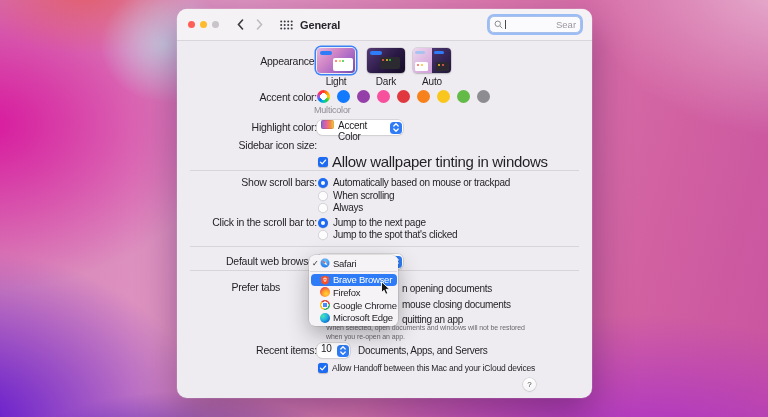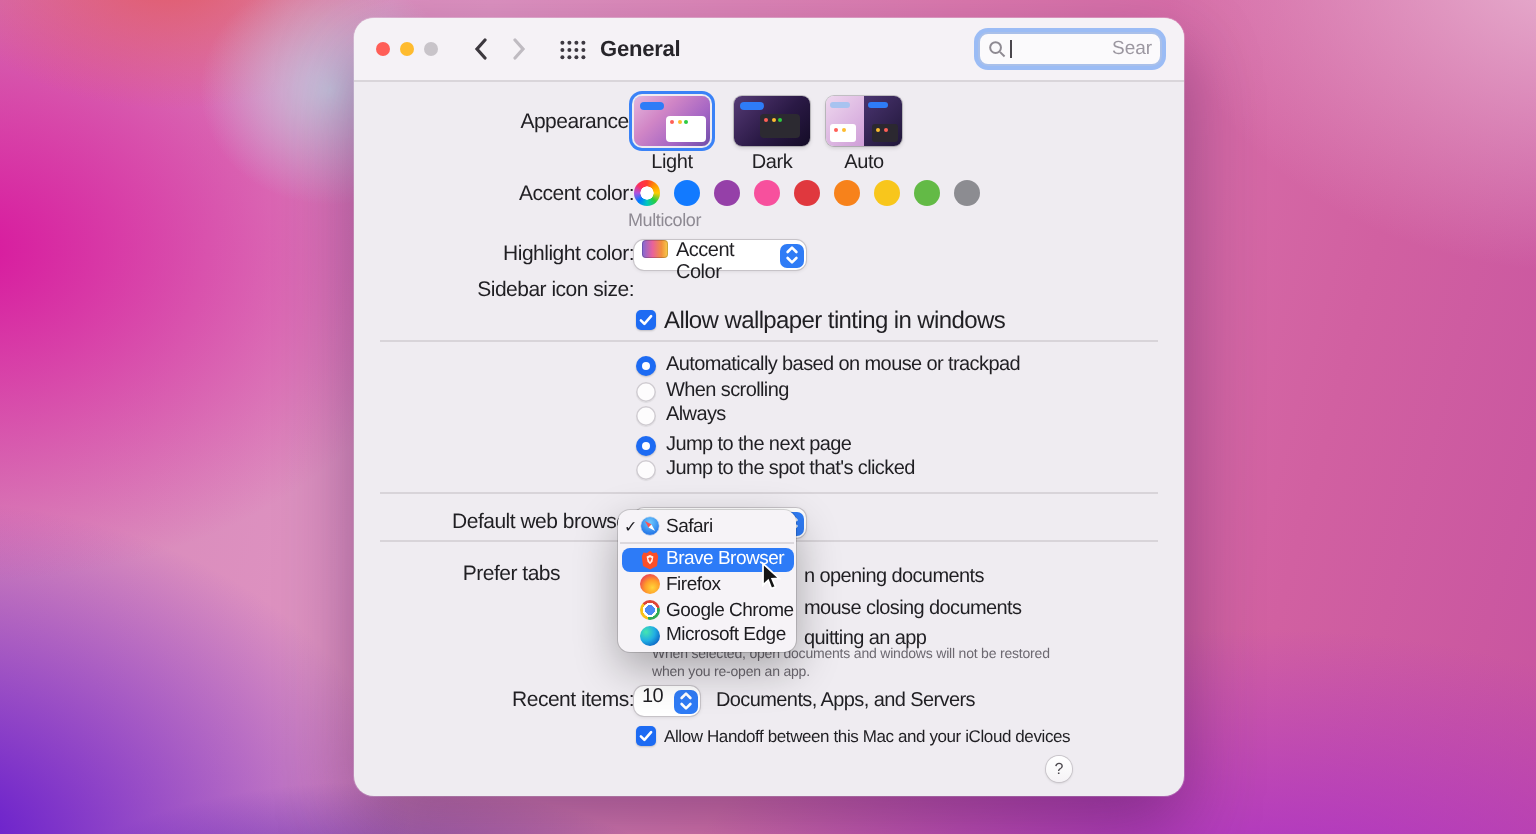--- a/index.html
+++ b/index.html
@@ -64,21 +64,21 @@
   .mstepper{
     position:absolute;right:1.5px;top:1.5px;bottom:1.5px;width:12px;background:#2f7cf6;
     border-radius:3.5px;display:flex;align-items:center;justify-content:center;
   }
   .swatch{width:13px;height:9px;border-radius:2px;margin-right:4px;flex:none;
     background:linear-gradient(90deg,#7f6ad6 0%,#e8619c 40%,#f2903f 75%,#f8ce4a 100%);
     box-shadow:inset 0 0 0 .5px rgba(0,0,0,.18);}
   .checkrow{position:absolute;display:flex;align-items:center;gap:4px;}
   .cbox{width:10px;height:10px;border-radius:2.5px;background:#1d6bf3;flex:none;
         display:flex;align-items:center;justify-content:center;box-shadow:0 .5px 1px rgba(0,0,0,.2);}
-  .clabel{font-size:12px;color:#201f23;letter-spacing:-.3px;}
+  .clabel{font-size:15px;color:#201f23;letter-spacing:-.3px;}
   .radiorow{position:absolute;display:flex;align-items:center;gap:5px;height:11px;}
   .radio{width:10px;height:10px;border-radius:50%;flex:none;background:#fdfcfd;
          box-shadow:inset 0 0 0 .75px #cfcbd1,0 .5px .5px rgba(0,0,0,.08);}
   .radio.on{background:#1d6bf3;box-shadow:0 .5px 1px rgba(0,0,0,.2);position:relative;}
   .radio.on::after{content:"";position:absolute;left:3px;top:3px;width:4px;height:4px;
          border-radius:50%;background:#fff;}
   .rlabel{font-size:10px;color:#201f23;letter-spacing:-.3px;white-space:nowrap;}
   .fragment{position:absolute;left:225px;font-size:10px;color:#201f23;letter-spacing:-.3px;
             height:11px;line-height:11px;white-space:nowrap;}
   .note{position:absolute;left:149px;top:314px;width:218px;font-size:7px;line-height:9px;
@@ -266,33 +266,35 @@
     <span class="cbox">
       <svg width="8" height="8" viewBox="0 0 10 10">
           <path d="M1.8 5.2 L4 7.4 L8.2 2.6" fill="none" stroke="#fff" stroke-width="1.6" stroke-linecap="round" stroke-linejoin="round"></path>
         </svg>
     </span>
     <span class="clabel">Allow wallpaper tinting in windows</span>
   </div>
 
   <div class="divider" style="top:161px"></div>
 
+  <div class="lbl" style="top:168px;line-height:11px">Show scroll bars:</div>
   <div class="radiorow" style="left:141px;top:168px">
     <span class="radio on"></span>
     <span class="rlabel">Automatically based on mouse or trackpad</span>
   </div>
   <div class="radiorow" style="left:141px;top:181px">
     <span class="radio"></span>
     <span class="rlabel">When scrolling</span>
   </div>
   <div class="radiorow" style="left:141px;top:193px">
     <span class="radio"></span>
     <span class="rlabel">Always</span>
   </div>
 
+  <div class="lbl" style="top:208px;line-height:11px">Click in the scroll bar to:</div>
   <div class="radiorow" style="left:141px;top:208px">
     <span class="radio on"></span>
     <span class="rlabel">Jump to the next page</span>
   </div>
   <div class="radiorow" style="left:141px;top:220px">
     <span class="radio"></span>
     <span class="rlabel">Jump to the spot that's clicked</span>
   </div>
 
   <div class="divider" style="top:237px"></div>

